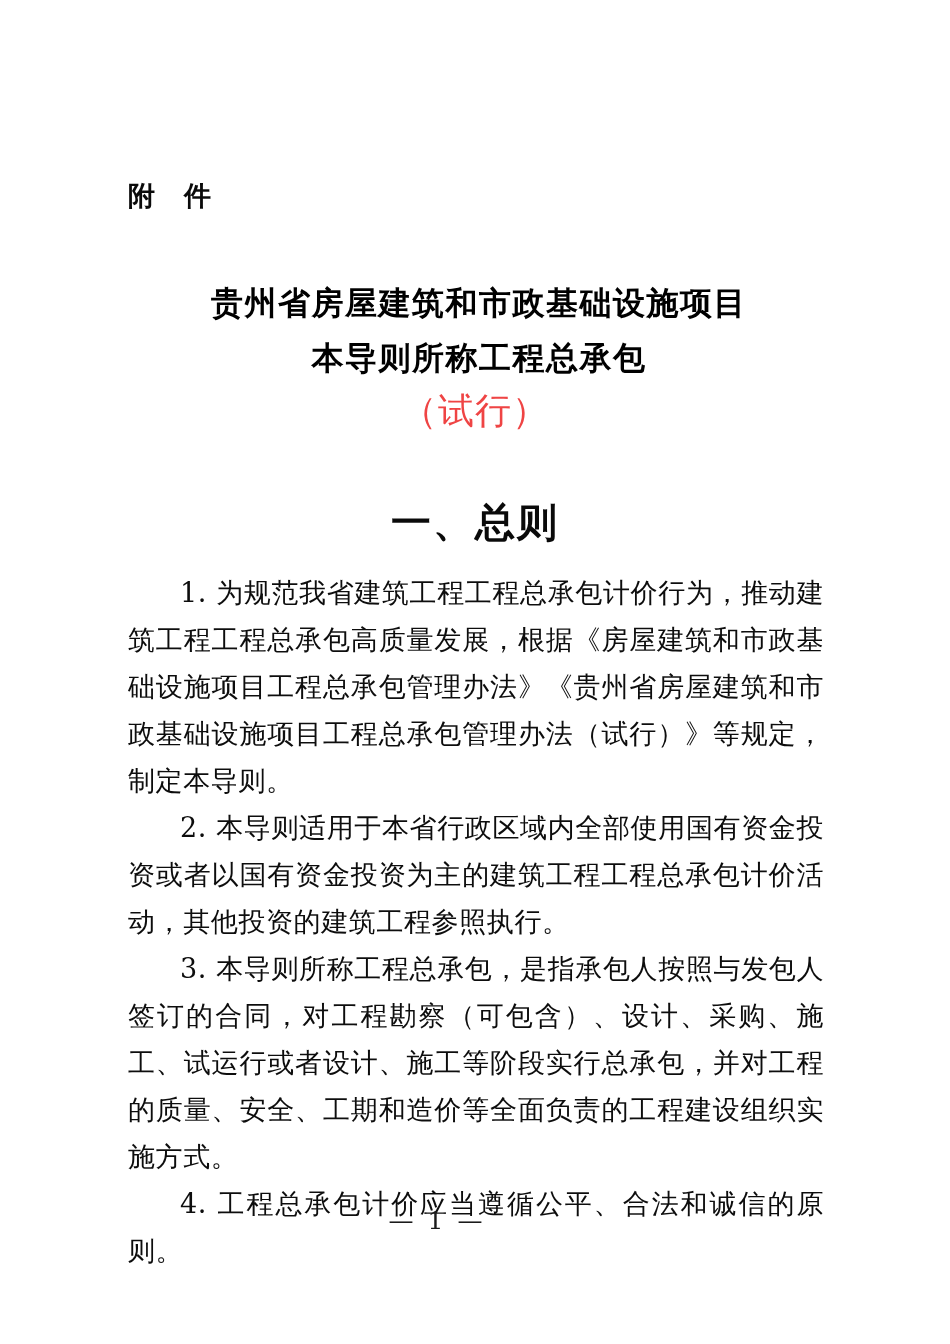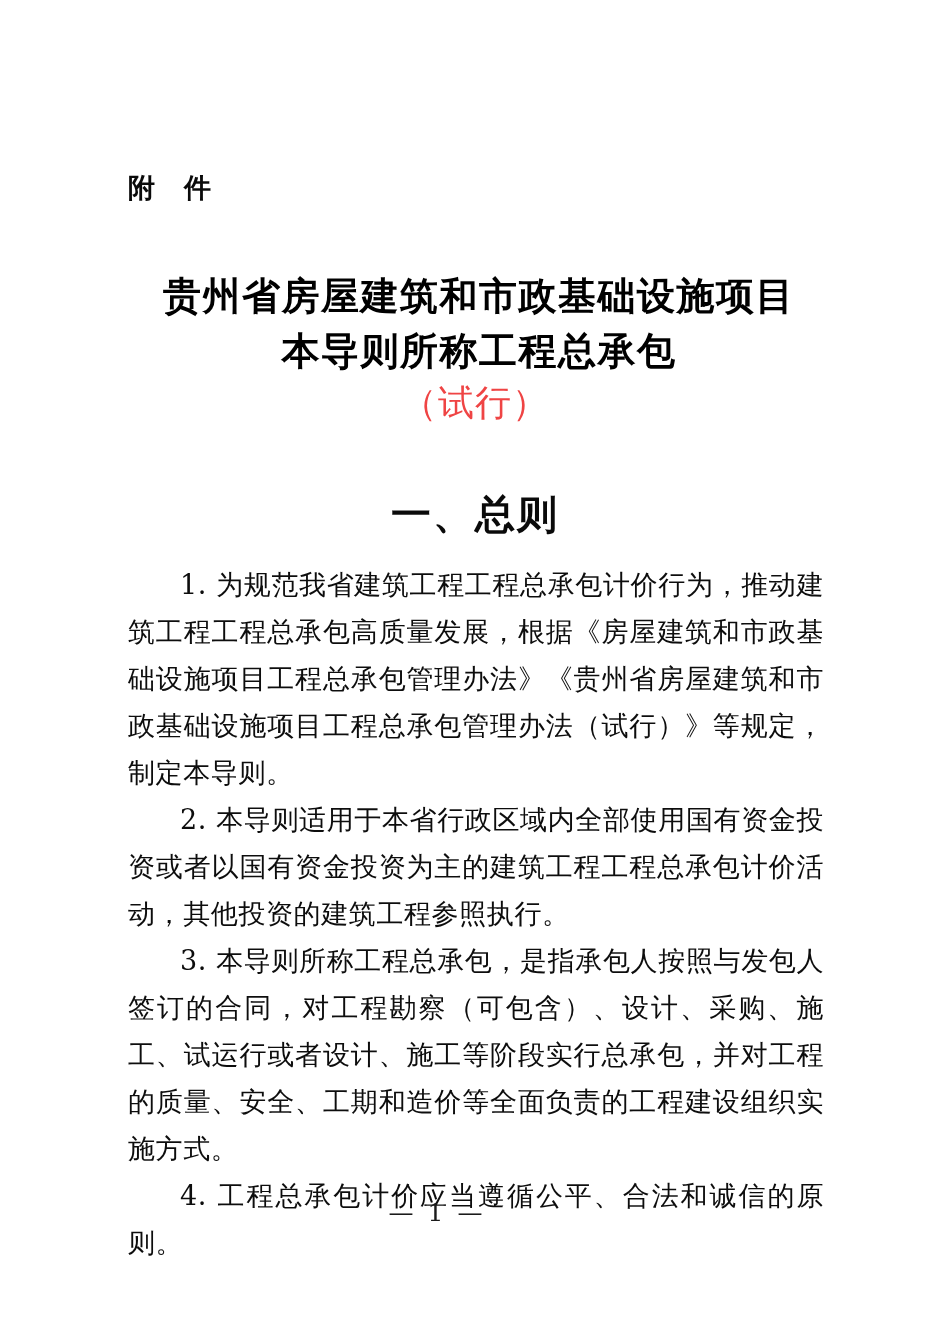--- a/index.html
+++ b/index.html
@@ -14,20 +14,21 @@
     overflow: hidden;
     font-family: "DejaVu Serif", "Liberation Serif", serif;
     color: #000000;
     -webkit-font-smoothing: antialiased;
   }
 
   .page {
     position: absolute;
     inset: 0;
     background: #ffffff;
+    margin-top: 8px;
   }
 
   
   .attach-label {
     position: absolute;
     left: 128px;
     top: 171px;
     font-family: "Liberation Sans", "DejaVu Sans", sans-serif;
     font-weight: 700;
     font-size: 27px;
@@ -39,21 +40,21 @@
 
   
   .doc-title {
     position: absolute;
     left: 8px;
     right: 0;
     top: 268px;
     text-align: center;
     font-family: "DejaVu Serif", "Liberation Serif", serif;
     font-weight: 700;
-    font-size: 38px;
+    font-size: 32px;
     line-height: 55px;
     letter-spacing: 1.5px;
     color: #000000;
   }
   .doc-title .line2 { display: block; }
 
   
   .doc-subtitle {
     position: absolute;
     left: 0;

